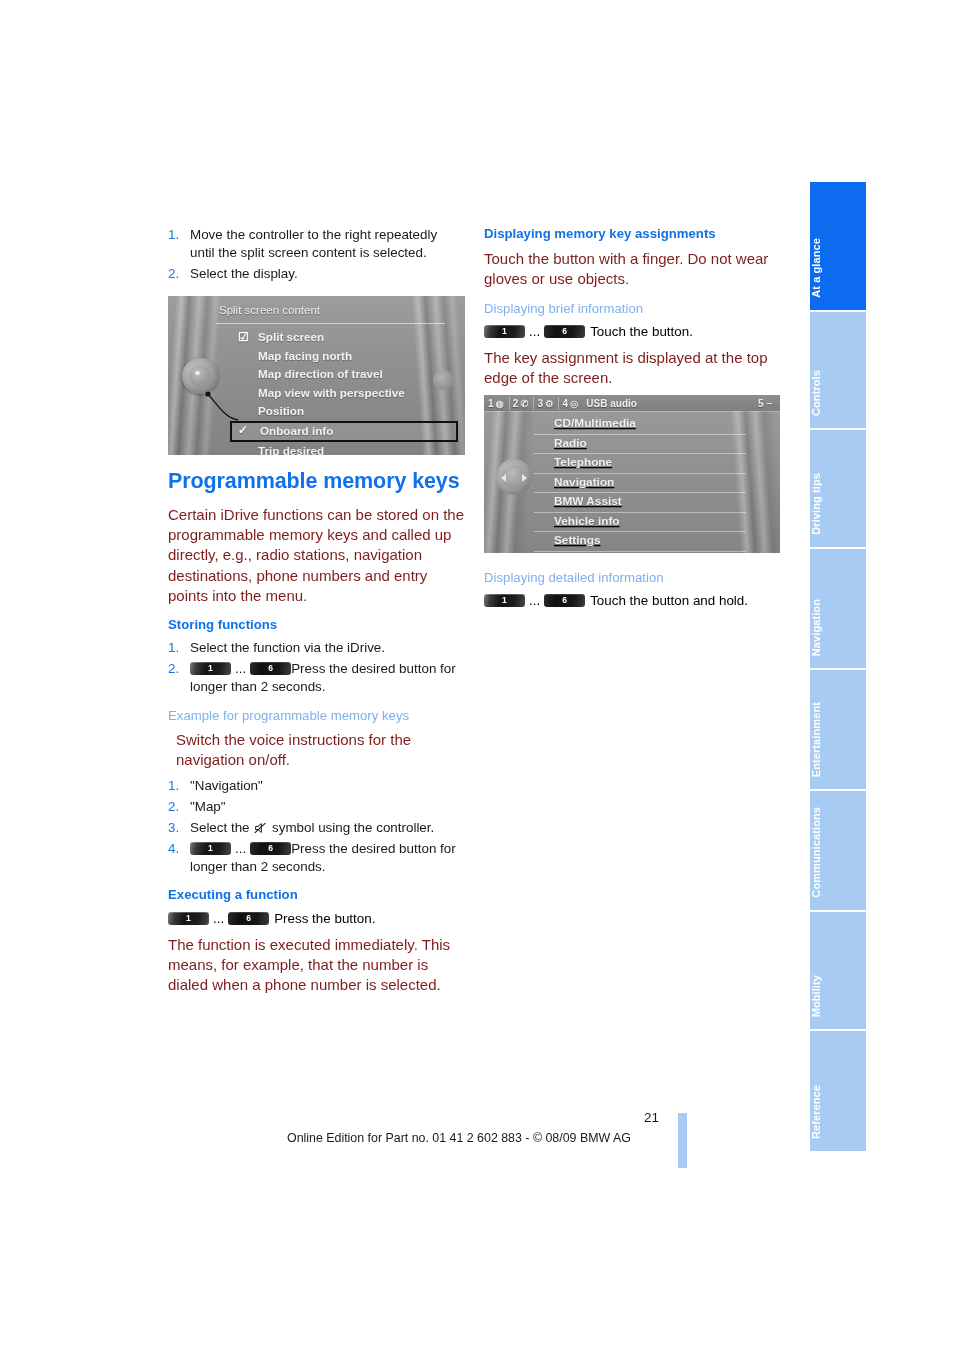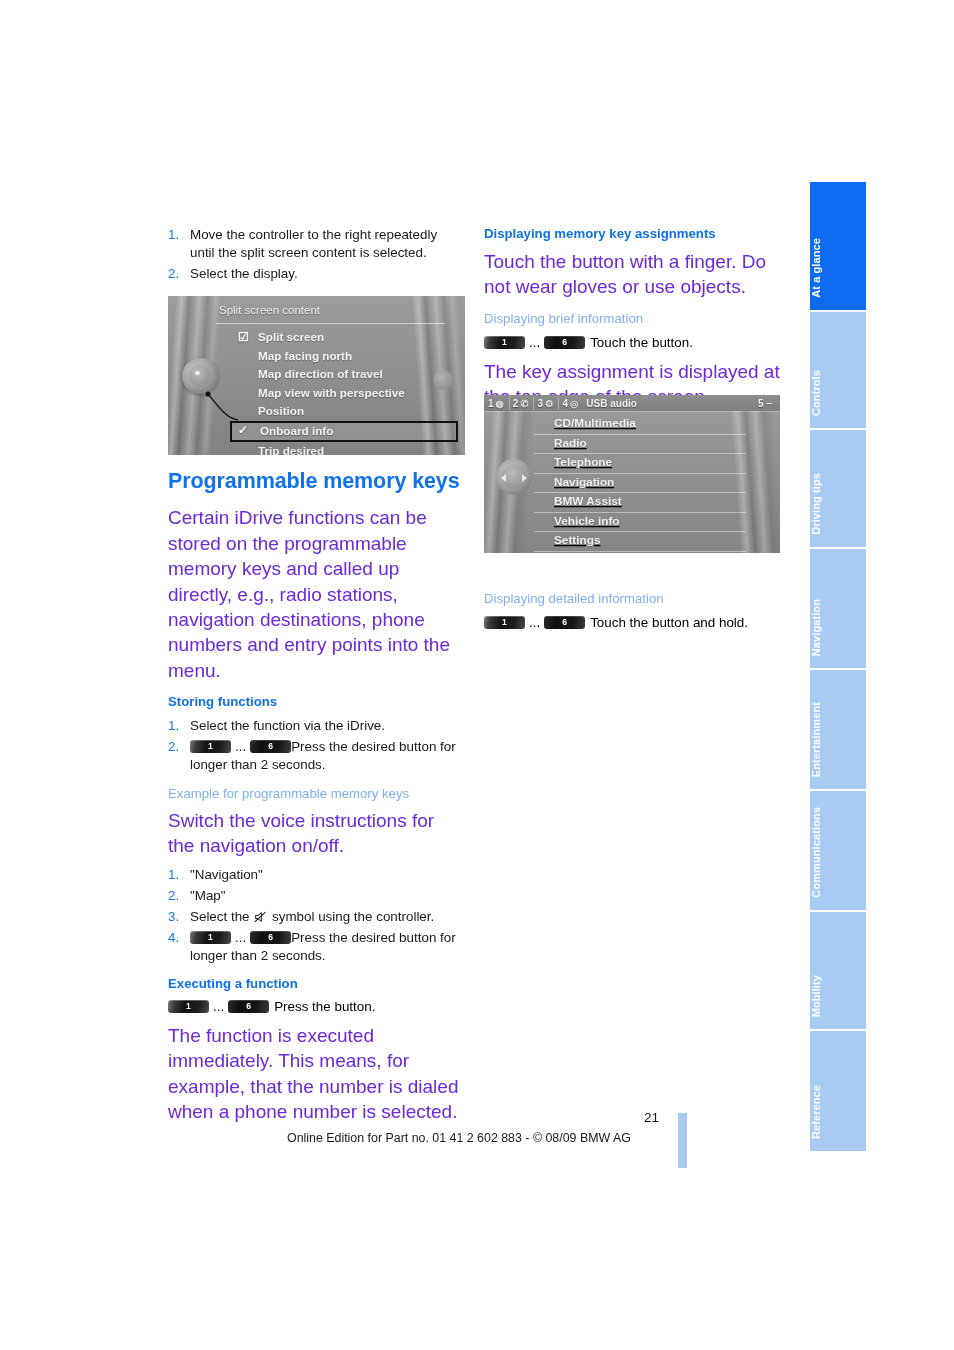--- a/index.html
+++ b/index.html
@@ -47,26 +47,26 @@
     line-height: 1.25;
   }
   h2.sub-light {
     font-size: 13.2px;
     font-weight: normal;
     color: #7fb0ef;
     margin: 0 0 6px 0;
     line-height: 1.3;
   }
   p.body {
-    font-size: 19px;
+    font-size: 15px;
     line-height: 1.34;
     margin: 0 0 11px 0;
-    color: #6d28d9;
-  }
-  p.body.tight { margin-bottom: 7px; }
+    color: #7f1d1d;
+  }
+  p.body.tight { margin-bottom: 7px; margin-left: 8px; }
 
   
   .steps { margin: 0 0 11px 0; }
   .step {
     display: flex;
     font-size: 13.4px;
     line-height: 1.34;
     margin-bottom: 3px;
     color: #1a1a1a;
   }

